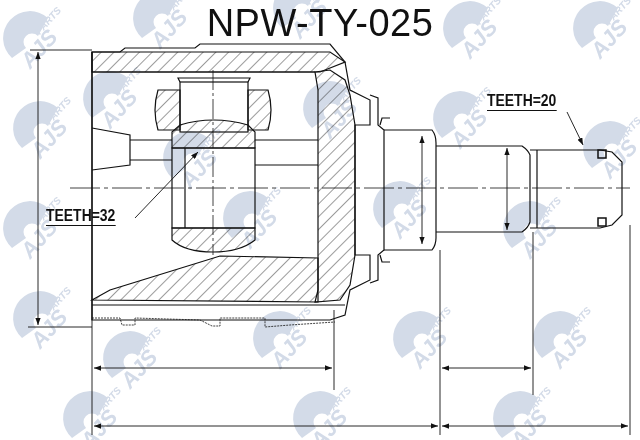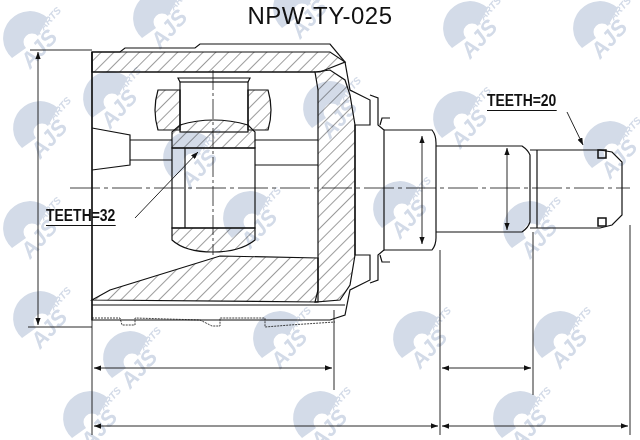--- a/index.html
+++ b/index.html
@@ -1,18 +1,18 @@
 <!DOCTYPE html>
 <html><head>
 <meta charset="utf-8">
 <style>
   html, body { margin: 0; padding: 0; background: #ffffff; }
   #canvas { position: relative; width: 640px; height: 440px; overflow: hidden; background: #ffffff; }
   #title { position: absolute; left: 0; top: 2px; width: 640px; text-align: center;
-    font-family: "Liberation Sans", sans-serif; font-size: 24px; color: #111; letter-spacing: 0.5px; }
+    font-family: "Liberation Sans", sans-serif; font-size: 38px; color: #111; letter-spacing: 0.5px; }
   .teeth { position: absolute; font-family: "Liberation Sans", sans-serif; font-weight: bold;
     font-size: 17px; color: #111; border-bottom: 1.5px solid #111; line-height: 18px; transform: scaleX(0.82); transform-origin: left; }
   svg { position: absolute; left: 0; top: 0; }
   .wm text { font-family: "Liberation Sans", sans-serif; font-weight: bold; font-style: italic; }
 </style>
 </head>
 <body>
 
 <div id="canvas">
 

